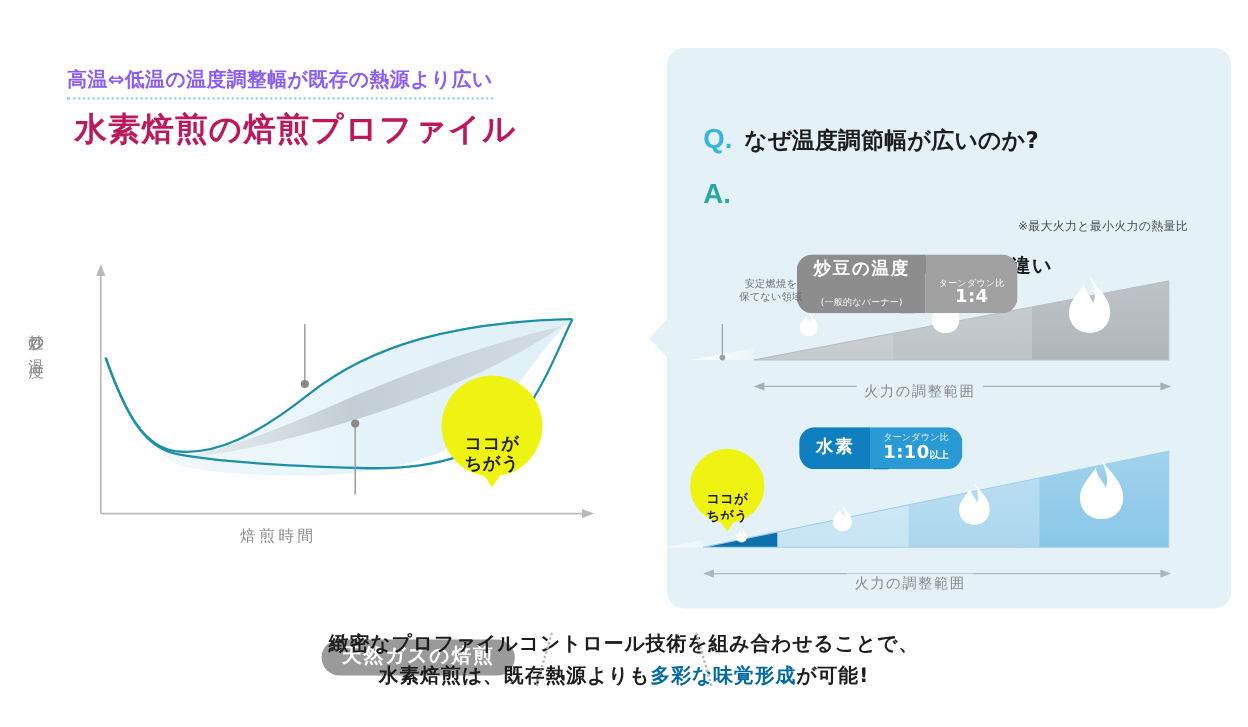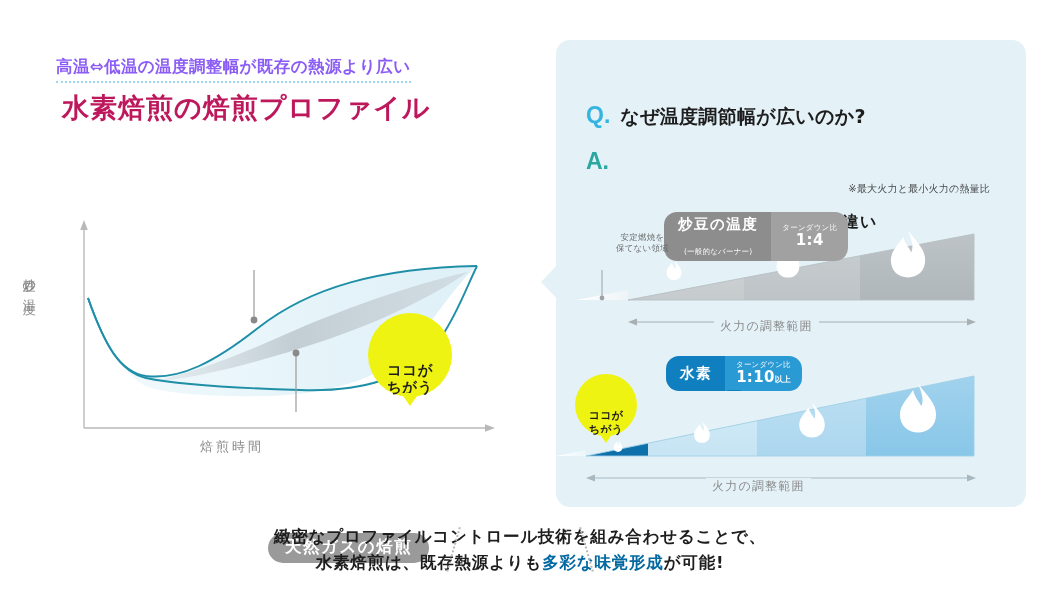--- a/index.html
+++ b/index.html
@@ -212,21 +212,21 @@
     display: flex;
     flex-direction: column;
     align-items: center;
     justify-content: center;
     padding: 5px 13px 6px 14px;
   }
   .tag-right {
     display: flex;
     flex-direction: column;
     align-items: center;
-    justify-content: center;
+    justify-content: flex-end;
     padding: 5px 11px 6px 11px;
   }
   .tag-name {
     font-size: 14.5px;
     font-weight: 700;
     color: #ffffff;
     letter-spacing: 1.5px;
   }
   .tag-sub {
     font-size: 7.5px;

